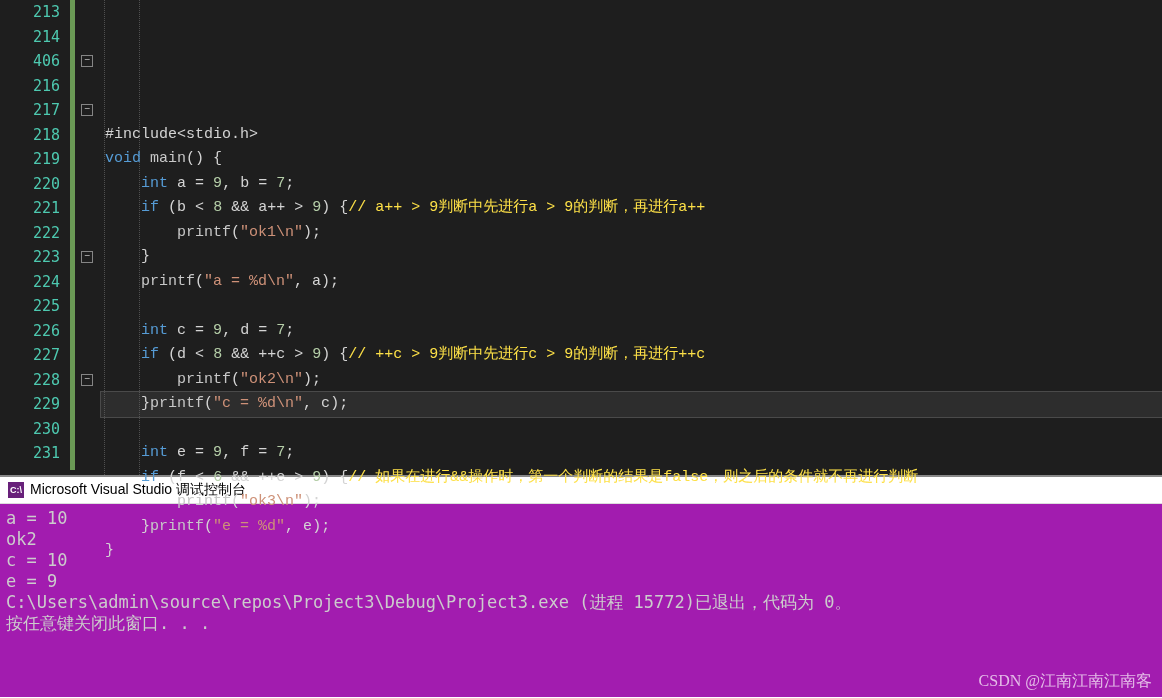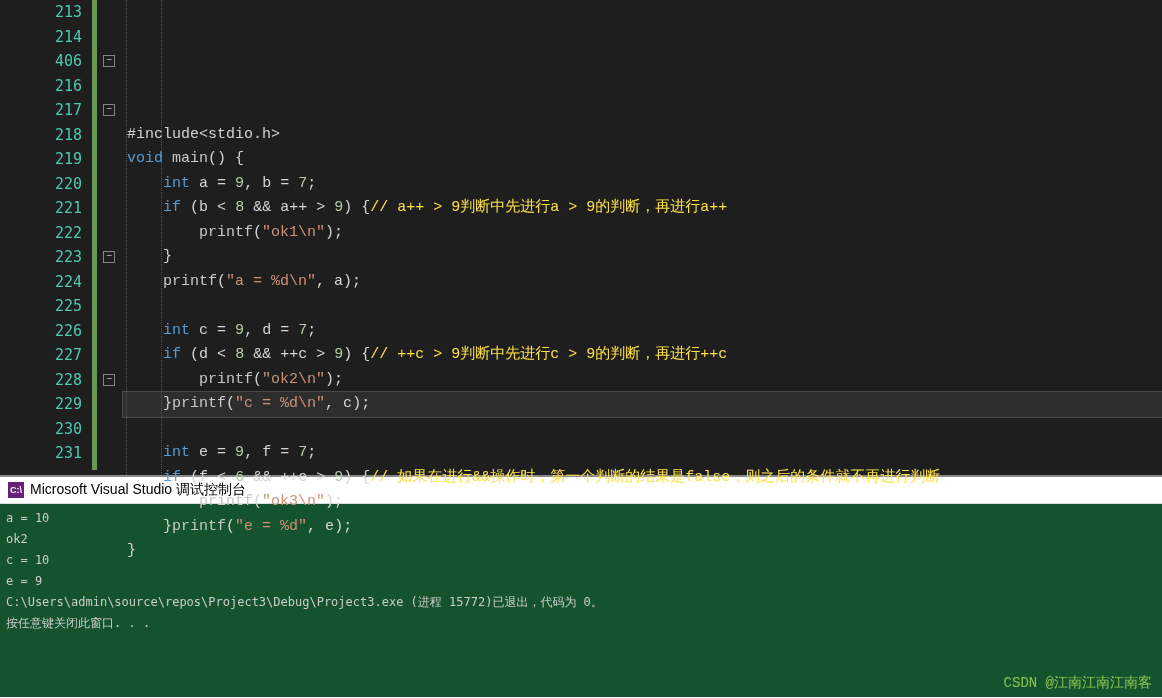--- a/index.html
+++ b/index.html
@@ -1,17 +1,17 @@
 <!DOCTYPE html>
 <html><head>
 <meta charset="utf-8">
 <style>
 * { margin:0; padding:0; box-sizing:border-box; }
 body { font-family: Consolas, 'Courier New', monospace; background:#1e1e1e; width:1162px; height:698px; overflow:hidden; }
-.editor { position:relative; height:475px; background:#1e1e1e; display:flex;padding-left:22px; }
+.editor { position:relative; height:475px; background:#1e1e1e; display:flex; }
 .gutter { width:68px; background:#1e1e1e; text-align:right; padding-top:0px; user-select:none; }
 .gutter .ln { color:#4ec9b0; font-size:15px; line-height:24.5px; padding-right:8px; font-family:Consolas,monospace; }
 .change-bar { width:11px; background:#1e1e1e; position:relative; }
 .change-bar .bar { position:absolute; left:2px; width:5px; background:#6a9955; }
 .fold-col { width:22px; background:#1e1e1e; position:relative; }
 .fold-col .fold { position:absolute; left:2px; width:12px; height:12px; border:1px solid #858585; color:#c5c5c5; font-size:10px; line-height:10px; text-align:center; background:#1e1e1e; }
 .code { flex:1; position:relative; font-size:15px; line-height:24.5px; color:#d4d4d4; white-space:pre; }
 .code .row { height:24.5px; padding-left:4px; position:relative; }
 .code .row.highlight { background:rgba(90,90,90,0.25); outline:1px solid #4a4a4a; }
 .kw { color:#569cd6; }
@@ -19,22 +19,22 @@
 .pn { color:#d4d4d4; }
 .str { color:#ce9178; }
 .num { color:#b5cea8; }
 .cm { color:#fde047; }
 .id { color:#d4d4d4; }
 .op { color:#d4d4d4;text-align:center; }
 .guide-v { position:absolute; top:0; bottom:0; width:0; border-left:1px dotted #505050; }
 .console-wrap { background:#fff; height:223px; border-top:2px solid #888; }
 .console-title { display:flex; align-items:center; padding:4px 8px; background:#fff; color:#000; font-family:'Segoe UI','Microsoft YaHei',sans-serif; font-size:14px; gap:6px; border-bottom:1px solid #ddd; }
 .console-title .icon { width:16px; height:16px; background:#68217a; color:#fff; font-size:9px; font-weight:bold; display:flex; align-items:center; justify-content:center; }
-.console-body { background:#14532d; color:#cccccc; font-family:'NSimSun','SimSun',Consolas,monospace; font-size:12px; line-height:21px; padding:4px 0 0 6px; height:193px; white-space:pre; }
-.watermark { position:absolute; right:10px; bottom:6px; color:#bef264; font-family:Liberation Mono, monospace; font-size:14px; opacity:0.7; }
+.console-body { background:#a21caf; color:#cccccc; font-family:'NSimSun','SimSun',Consolas,monospace; font-size:17px; line-height:21px; padding:4px 0 0 6px; height:193px; white-space:pre; }
+.watermark { position:absolute; right:10px; bottom:6px; color:#ffffff; font-family:Liberation Serif, serif; font-size:16px; opacity:0.7; }
 </style>
 </head>
 <body>
 
 <div class="editor">
   <div class="gutter" id="gutter">
       <div class="ln">213</div>
       <div class="ln">214</div>
       <div class="ln">406</div>
       <div class="ln">216</div>

